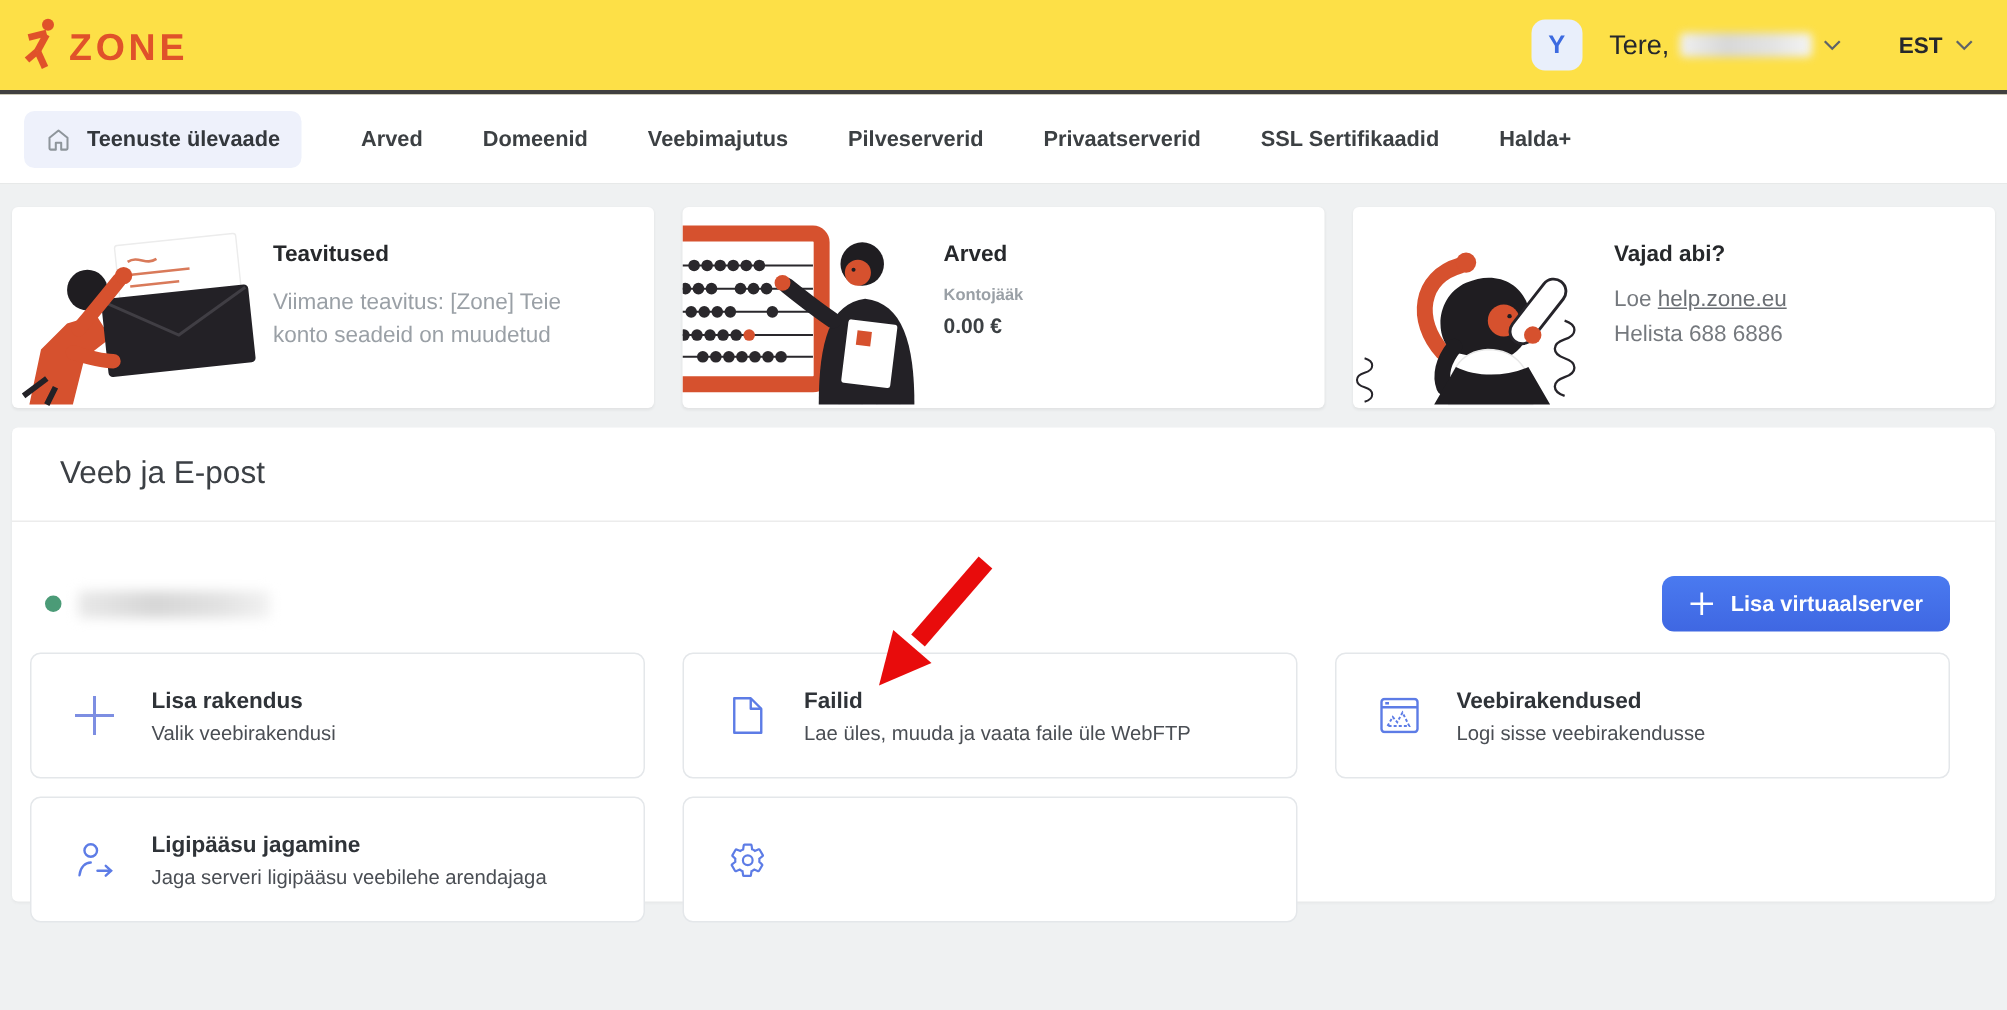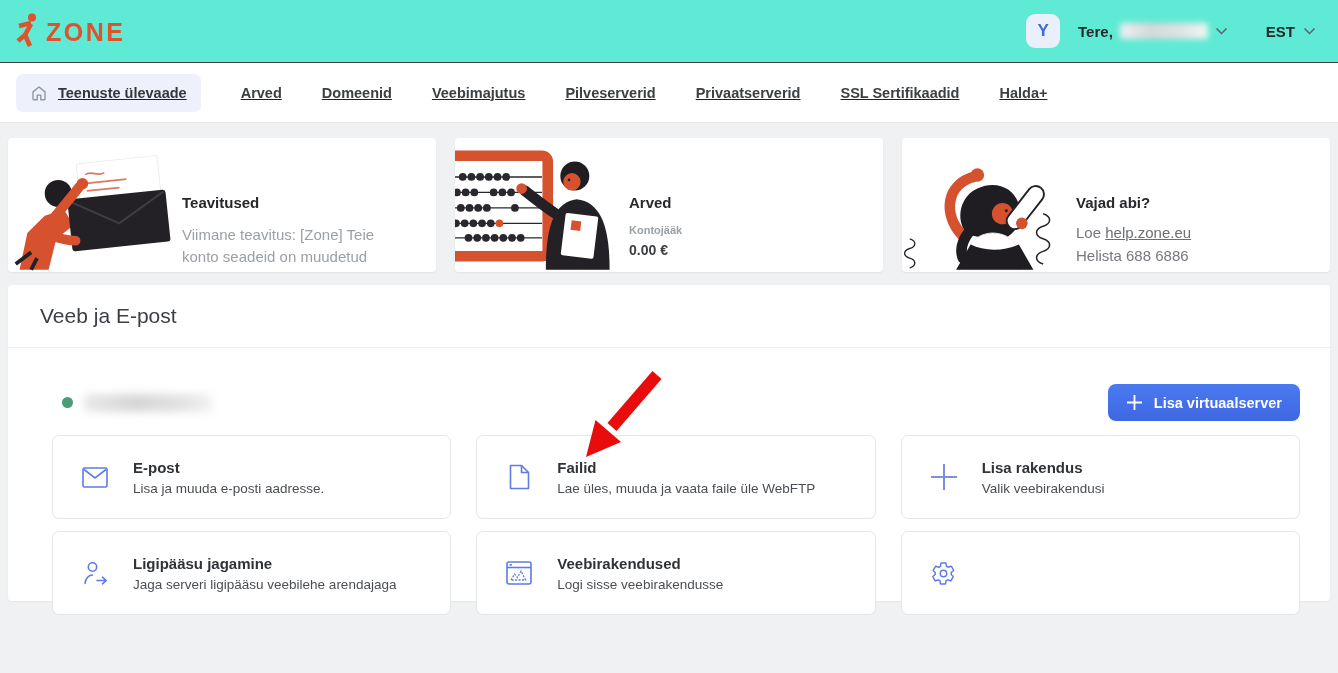--- a/index.html
+++ b/index.html
@@ -6,83 +6,83 @@
   html,body { width:1338px; height:673px; }
   body {
     font-family: "Liberation Sans", sans-serif;
     background: #eff1f2;
     color: #202124;
   }
   .page { position: relative; width:1338px; height:673px; overflow:hidden; }
 
   
   .topbar {
-    height:63px; background:#5eead4; border-bottom:1px solid #404040;
+    height:63px; background:#fde047; border-bottom:3px solid #404040;
     display:flex; align-items:center; justify-content:space-between;
     padding:0 22px 0 16px;
   }
   .logo { display:flex; align-items:center; gap:6px; cursor:pointer; }
   .topbar-right { display:flex; align-items:center; gap:18px; }
   .avatar {
     width:34px; height:34px; border-radius:9px; background:#e9effb;
     color:#3c6ae0; font-weight:700; font-size:17px;
     display:flex; align-items:center; justify-content:center; cursor:pointer;
   }
   .user-menu { display:flex; align-items:center; gap:7px; cursor:pointer; }
-  .user-menu .greeting { font-size:15px; font-weight:700; color:#26282c;text-align:right; }
+  .user-menu .greeting { font-size:18px; font-weight:400; color:#26282c;text-align:right; }
   .redacted-name {
     width:88px; height:16px; border-radius:3px;
     background:linear-gradient(90deg,#f0f0f0,#d8d8d8 35%,#e3e3e3 70%,#f4f4f4);
     filter:blur(3px);
   }
   .lang { display:flex; align-items:center; gap:8px; margin-left:20px; cursor:pointer; }
   .lang span { font-size:15px; font-weight:600; color:#26282c; }
   .chev { display:block; }
 
   
   .navbar {
     height:60px; background:#fff; border-bottom:1px solid #e7e9e9;
-    display:flex; align-items:center; padding:0 16px; gap:40px;text-decoration:underline;
+    display:flex; align-items:center; padding:0 16px; gap:40px;
   }
   .nav-item {
     font-size:14.5px; font-weight:700; color:#3c4043; cursor:pointer;
     display:flex; align-items:center; gap:10px; white-space:nowrap;
   }
   .nav-item.active {
     background:#eef1fb; padding:10px 14px; border-radius:7px; color:#33373c;
   }
 
   
   .content { padding:15px 8px 0 8px; }
 
   .info-row { display:flex; gap:19px; }
   .info-card {
     flex:1; height:134px; background:#fff; border-radius:4px;
     box-shadow:0 1px 2px rgba(60,64,67,.08); display:flex; overflow:hidden;
     cursor:pointer;
   }
   .ill { width:172px; height:134px; flex-shrink:0; position:relative; }
   .ill svg { position:absolute; left:0; top:0; }
-  .info-text { padding:23px 32px 0 2px; min-width:0;margin-top:33px; }
+  .info-text { padding:23px 32px 0 2px; min-width:0; }
   .info-title { font-size:15px; font-weight:700; color:#26282b; margin-bottom:13px; }
   .info-desc { font-size:15px; color:#9aa0a6; line-height:1.45; }
   .balance-label { font-size:11px; color:#9aa0a6; margin-bottom:6px;font-weight:bold; }
   .balance-value { font-size:14px; font-weight:700; color:#3c4043; }
   .help-line { font-size:15px; color:#75797e; margin-bottom:6px; }
   .help-link { color:#6b6f74; text-decoration:underline; cursor:pointer; }
 
   
   .panel {
     margin-top:13px; background:#fff; border-radius:4px;
     box-shadow:0 1px 2px rgba(60,64,67,.06); height:316px;
   }
   .panel-header { padding:19px 32px; }
   .panel-header h2 { font-size:21px; font-weight:400; color:#3c4045; }
   .panel-divider { border-bottom:1px solid #ececec; }
-  .panel-body { padding:36px 30px 0 44px; }
+  .panel-body { padding:36px 30px 0 12px; }
 
   .server-row { display:flex; align-items:center; justify-content:space-between; padding-left:10px; margin-bottom:14px; }
   .server-name { display:flex; align-items:center; gap:11px; }
   .status-dot { width:11px; height:11px; border-radius:50%; background:#4b9b77; }
   .redacted-domain {
     width:128px; height:18px; border-radius:3px;
     background:linear-gradient(90deg,#e9e9e9,#d6d6d6 40%,#e2e2e2 75%,#f2f2f2);
     filter:blur(4px);
   }
   .add-btn {
@@ -301,90 +301,78 @@
           <button class="add-btn">
             <svg width="17" height="17" viewBox="0 0 17 17" stroke="#fff" stroke-width="1.8" fill="none">
                 <path d="M8.5 1v15M1 8.5h15"></path>
               </svg>
             <span>Lisa virtuaalserver</span>
           </button>
         </div>
 
         <div class="cards-grid">
 
-          <div class="svc-card">
-            <span class="svc-icon">
-              <svg width="26" height="21" viewBox="0 0 26 21" fill="none" stroke="#5d7ce6" stroke-width="1.6">
-                  <rect x="1" y="1" width="24" height="19" rx="1.5"></rect>
-                  <path d="M2 2.5l11 8.5 11-8.5"></path>
+
+          <div class="svc-card">
+            <span class="svc-icon">
+              <svg width="30" height="30" viewBox="0 0 30 30" fill="none" stroke="#7d8ee2" stroke-width="2">
+                  <path d="M15 2v26M2 15h26"></path>
                 </svg>
             </span>
             <span>
-              <div class="svc-title">E-post</div>
-              <div class="svc-desc">Lisa ja muuda e-posti aadresse.</div>
+              <div class="svc-title">Lisa rakendus</div>
+              <div class="svc-desc">Valik veebirakendusi</div>
             </span>
           </div>
 
           <div class="svc-card">
             <span class="svc-icon">
               <svg width="21" height="26" viewBox="0 0 21 26" fill="none" stroke="#5d7ce6" stroke-width="1.6" stroke-linejoin="round">
                   <path d="M1.5 1.5h11l7 7v16h-18z"></path>
                   <path d="M12.5 1.5v7h7"></path>
                 </svg>
             </span>
             <span>
               <div class="svc-title">Failid</div>
               <div class="svc-desc">Lae üles, muuda ja vaata faile üle WebFTP</div>
             </span>
           </div>
 
           <div class="svc-card">
             <span class="svc-icon">
-              <svg width="30" height="30" viewBox="0 0 30 30" fill="none" stroke="#7d8ee2" stroke-width="2">
-                  <path d="M15 2v26M2 15h26"></path>
+              <svg width="26" height="24" viewBox="0 0 26 24" fill="none" stroke="#5d7ce6" stroke-width="1.6">
+                  <rect x="1" y="1" width="24" height="22" rx="2"></rect>
+                  <path d="M1 6.5h24"></path>
+                  <path d="M3.5 3.8h2.5"></path>
+                  <path d="M5 19l3.5-6 3 3.5 3.5-6.5 4.5 9z" stroke-width="1.3" stroke-dasharray="2 1.4"></path>
                 </svg>
             </span>
             <span>
-              <div class="svc-title">Lisa rakendus</div>
-              <div class="svc-desc">Valik veebirakendusi</div>
+              <div class="svc-title">Veebirakendused</div>
+              <div class="svc-desc">Logi sisse veebirakendusse</div>
             </span>
           </div>
 
           <div class="svc-card">
             <span class="svc-icon">
               <svg width="27" height="25" viewBox="0 0 27 25" fill="none" stroke="#5d7ce6" stroke-width="1.6" stroke-linecap="round">
                   <circle cx="10.5" cy="6" r="4.2"></circle>
                   <path d="M3 22.5c.5-5.5 4-8.5 7.5-8.5"></path>
                   <path d="M15 19.5h8.5"></path>
                   <path d="M20.5 16.2l3.6 3.3-3.6 3.3"></path>
                 </svg>
             </span>
             <span>
               <div class="svc-title">Ligipääsu jagamine</div>
               <div class="svc-desc">Jaga serveri ligipääsu veebilehe arendajaga</div>
             </span>
           </div>
 
           <div class="svc-card">
             <span class="svc-icon">
-              <svg width="26" height="24" viewBox="0 0 26 24" fill="none" stroke="#5d7ce6" stroke-width="1.6">
-                  <rect x="1" y="1" width="24" height="22" rx="2"></rect>
-                  <path d="M1 6.5h24"></path>
-                  <path d="M3.5 3.8h2.5"></path>
-                  <path d="M5 19l3.5-6 3 3.5 3.5-6.5 4.5 9z" stroke-width="1.3" stroke-dasharray="2 1.4"></path>
-                </svg>
-            </span>
-            <span>
-              <div class="svc-title">Veebirakendused</div>
-              <div class="svc-desc">Logi sisse veebirakendusse</div>
-            </span>
-          </div>
-
-          <div class="svc-card">
-            <span class="svc-icon">
               <svg width="25" height="25" viewBox="0 0 24 24" fill="none" stroke="#5d7ce6" stroke-width="1.4">
                   <circle cx="12" cy="12" r="3.1"></circle>
                   <path d="M19.4 13c.04-.32.06-.66.06-1s-.02-.68-.06-1l2.1-1.65a.5.5 0 0 0 .12-.64l-2-3.46a.5.5 0 0 0-.6-.22l-2.49 1a7.3 7.3 0 0 0-1.73-1l-.38-2.65A.5.5 0 0 0 13.93 2h-4a.5.5 0 0 0-.5.42l-.38 2.65c-.63.26-1.2.6-1.73 1l-2.49-1a.5.5 0 0 0-.6.22l-2 3.46a.5.5 0 0 0 .12.64L4.05 11c-.04.32-.06.66-.06 1s.02.68.06 1l-2.1 1.65a.5.5 0 0 0-.12.64l2 3.46c.13.22.39.31.6.22l2.49-1c.53.4 1.1.74 1.73 1l.38 2.65c.04.24.25.42.5.42h4c.25 0 .46-.18.5-.42l.38-2.65c.63-.26 1.2-.6 1.73-1l2.49 1c.21.09.47 0 .6-.22l2-3.46a.5.5 0 0 0-.12-.64z"></path>
                 </svg>
             </span>
           </div>
 
         </div>
       </div>
     </section>

